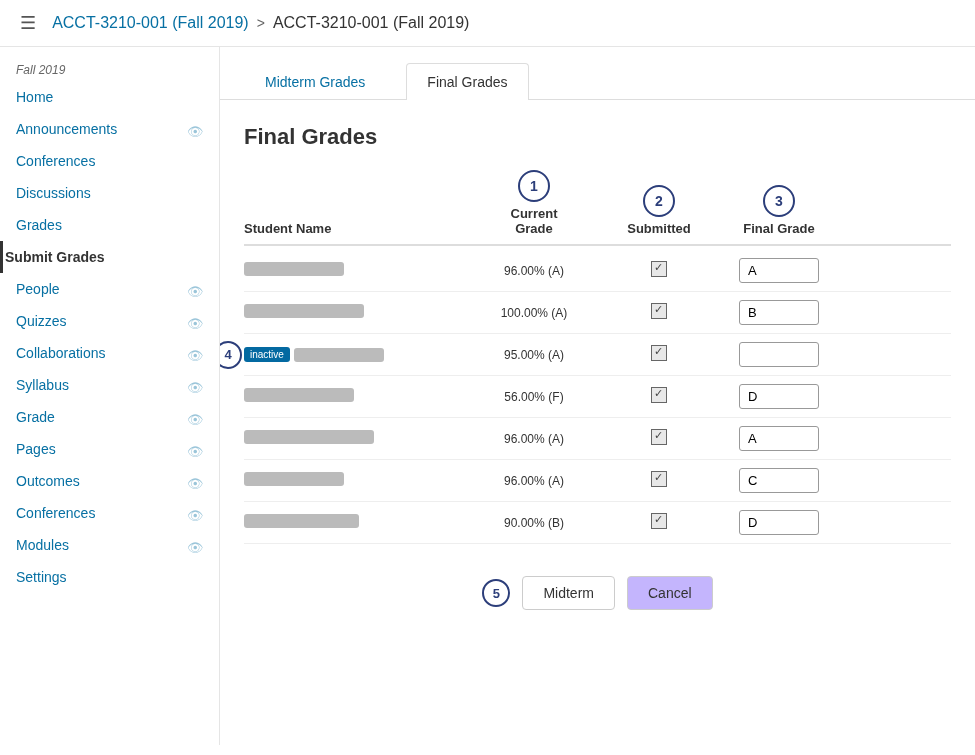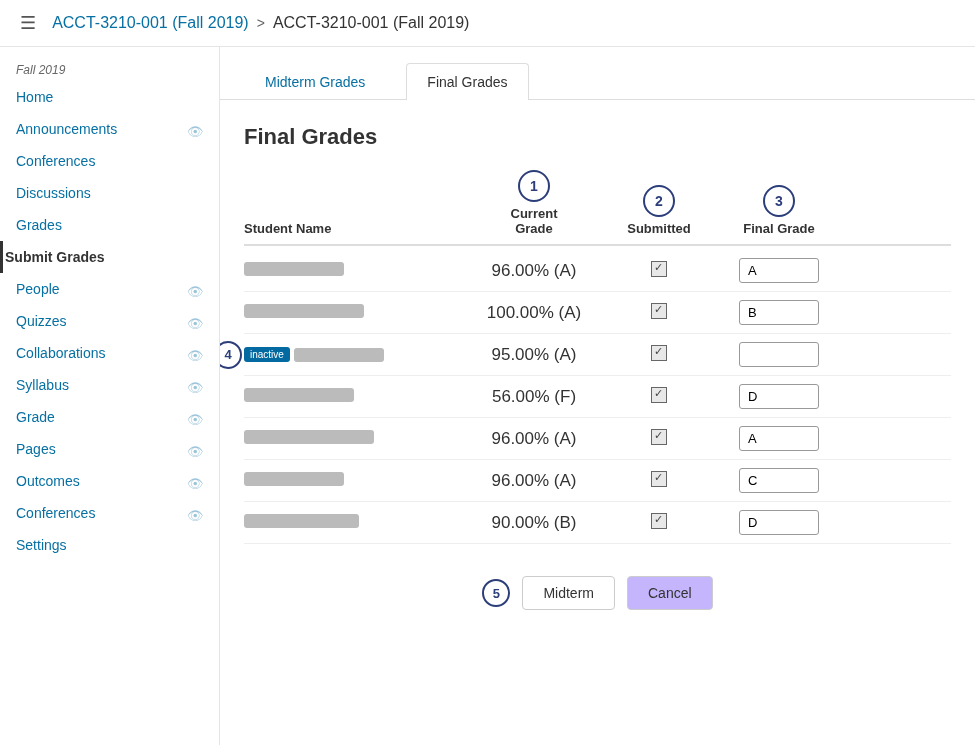--- a/index.html
+++ b/index.html
@@ -43,21 +43,21 @@
     .col-final { width: 130px; text-align: center; }
 
     .col-header-inner { display: flex; flex-direction: column; align-items: center; }
     .step-circle { width: 32px; height: 32px; border-radius: 50%; border: 2px solid #2c3e7a; color: #2c3e7a; display: flex; align-items: center; justify-content: center; font-size: 14px; font-weight: 700; margin-bottom: 4px; }
     .col-header-label { font-weight: 600; font-size: 13px; text-align: center; color: #333; }
 
     
     .table-row { display: flex; align-items: center; padding: 8px 0; border-bottom: 1px solid #eee; }
     .cell-student { width: 220px; font-size: 13px; position: relative; }
     .student-name-blur { display: inline-block; background: #ccc; height: 14px; border-radius: 3px; }
-    .cell-grade { width: 140px; text-align: center; font-size: 17px; color: #333; }
+    .cell-grade { width: 140px; text-align: center; font-size: 12px; color: #333; }
     .cell-submitted { width: 110px; text-align: center; }
     .cell-final { width: 130px; text-align: center; }
     .final-input { width: 80px; border: 1px solid #999; border-radius: 3px; padding: 4px 8px; font-size: 13px; text-align: left; }
     .submitted-checkbox { width: 16px; height: 16px; border: 1px solid #999; display: inline-block; background: #fff; cursor: pointer; }
 
     .inactive-badge { background: #0369a1; color: #fff; font-size: 10px; padding: 2px 6px; border-radius: 3px; margin-right: 4px; }
 
     
     .bottom-actions { display: flex; justify-content: center; align-items: center; gap: 12px; padding: 24px; margin-top: 8px; }
     .step-circle-sm { width: 28px; height: 28px; border-radius: 50%; border: 2px solid #2c3e7a; color: #2c3e7a; display: flex; align-items: center; justify-content: center; font-size: 13px; font-weight: 700; }
@@ -126,20 +126,24 @@
     </div>
     <div class="sidebar-item">
       <span class="sidebar-item-label">Outcomes</span>
       <span class="eye-slash"></span>
     </div>
     <div class="sidebar-item">
       <span class="sidebar-item-label">Conferences</span>
       <span class="eye-slash"></span>
     </div>
     <div class="sidebar-item">
+      <span class="sidebar-item-label">Modules</span>
+      <span class="eye-slash"></span>
+    </div>
+    <div class="sidebar-item">
       <span class="sidebar-item-label">Settings</span>
     </div>
   </div>
 
   <div class="main">
 
     <div class="tabs">
       <div class="tab">
         <span>Midterm Grades</span>
       </div>

